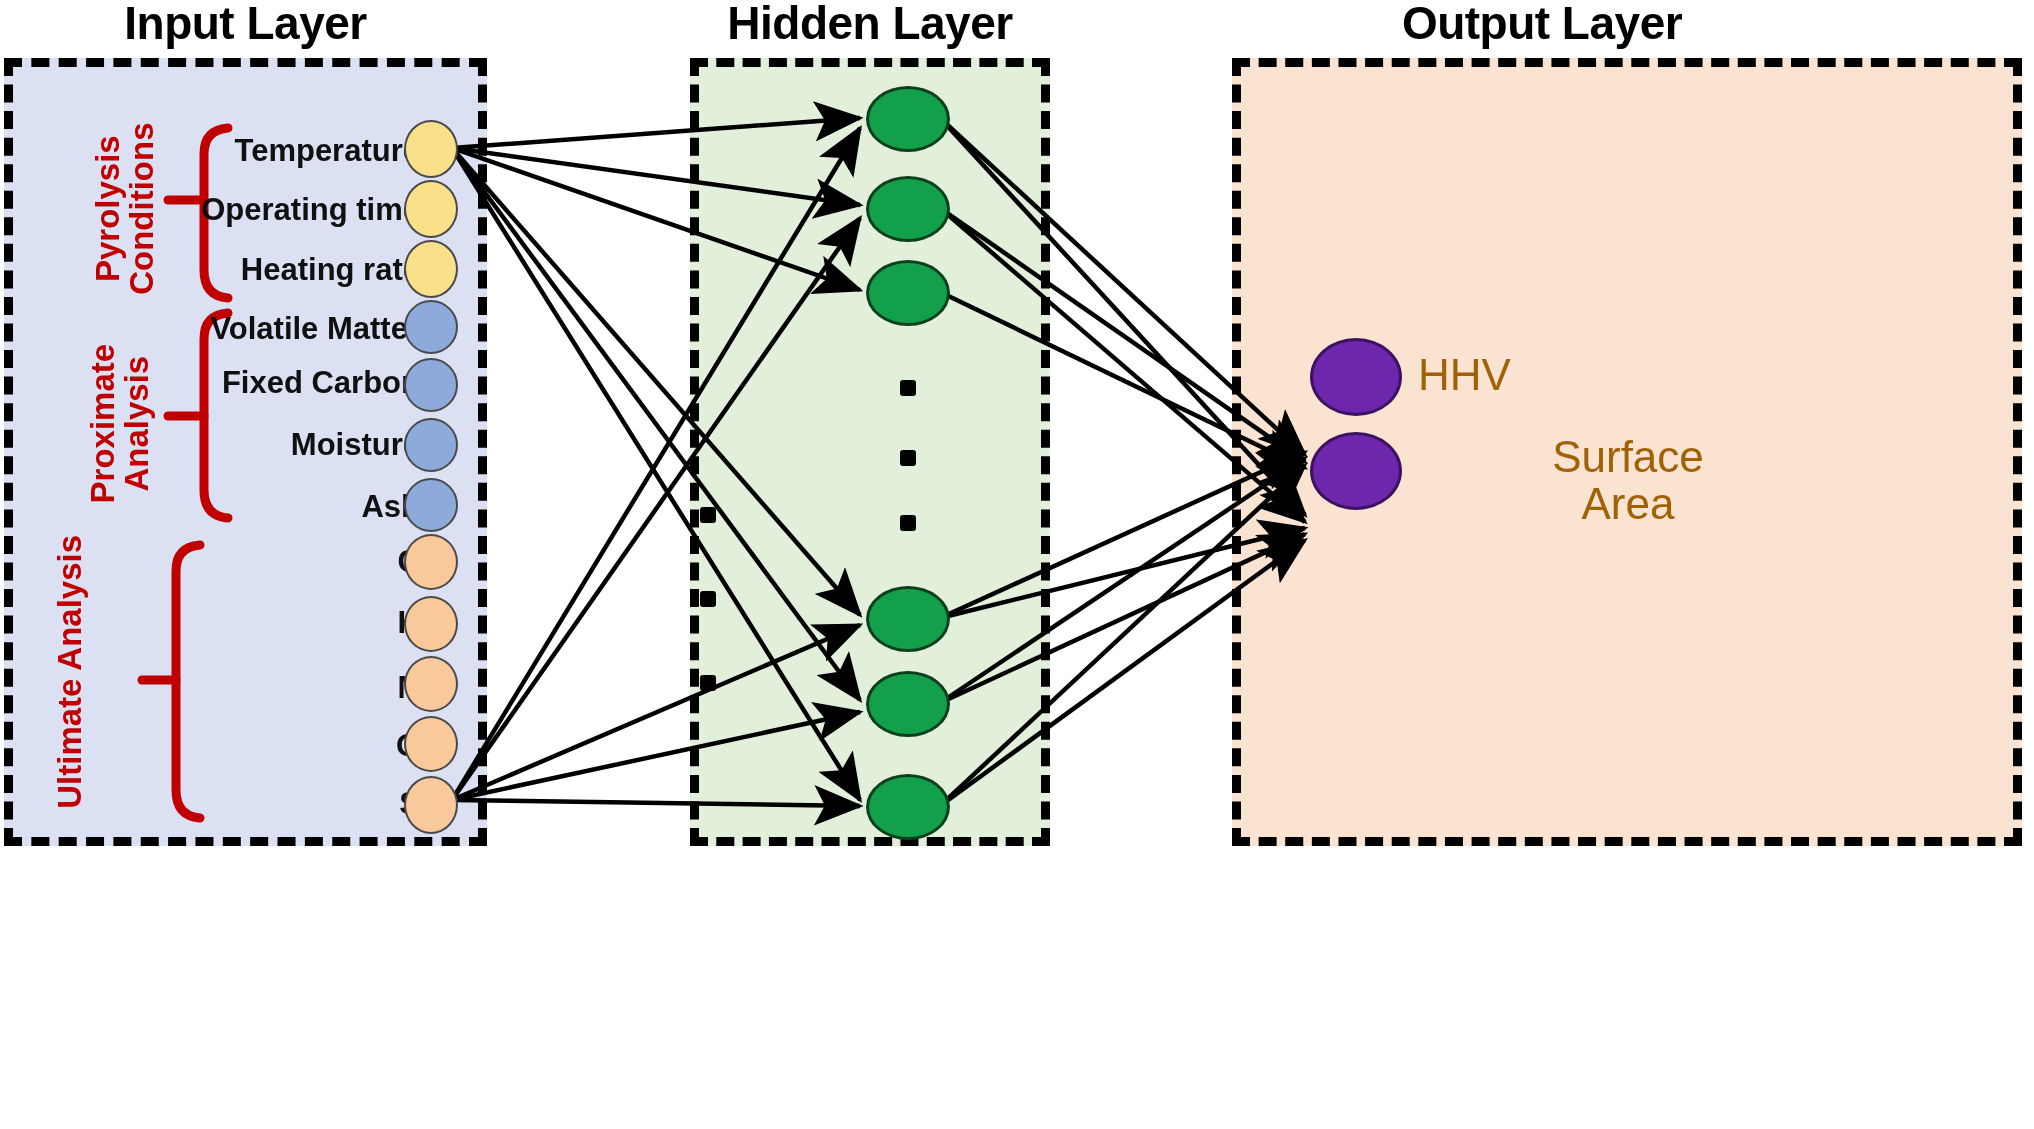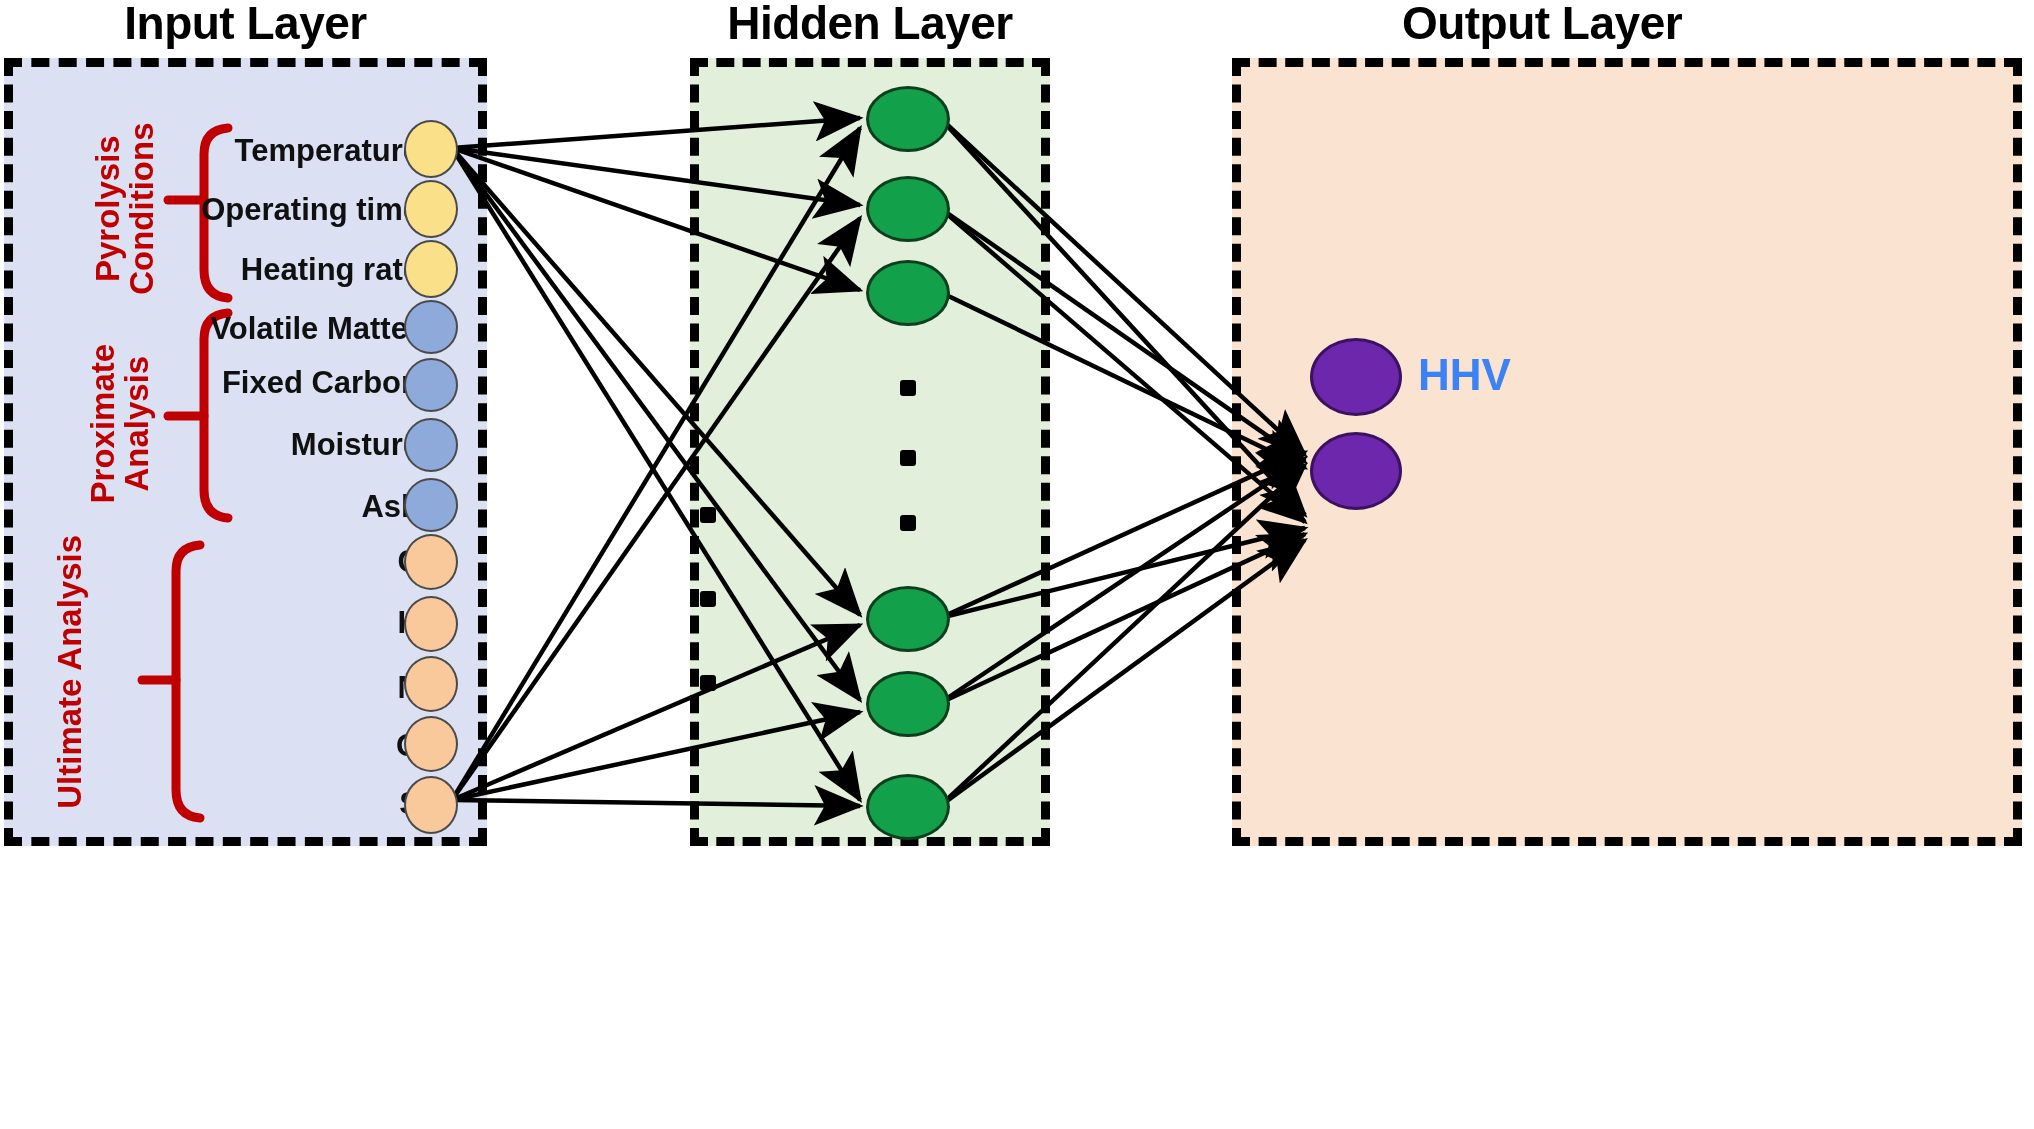--- a/index.html
+++ b/index.html
@@ -30,21 +30,21 @@
   .n-green{background:#13a04a;border:3px solid #0c3f1c;}
   .n-purple{background:#6c27ac;border:3px solid #3c1160;}
 
   .in-label{
     position:absolute;text-align:right;
     font-weight:bold;color:#101010;
     font-size:31px;white-space:nowrap;
   }
   .out-label{
     position:absolute;text-align:left;
-    font-weight:bold;color:#3b82f6;
+    font-weight:normal;color:#a16207;
     font-size:44px;line-height:1.06;
     white-space:pre-line;
   }
 
   .group-label{
     position:absolute;color:#c00000;font-weight:bold;
     font-size:33px;line-height:1.02;text-align:center;
     white-space:pre-line;
     transform-origin:center center;
     transform:rotate(-90deg);
@@ -165,14 +165,16 @@
   <div class="node n-green" style="left:866px; top:774px; width:84px; height:66px;"></div>
 
   <div class="dot" style="left:900px; top:380px;"></div>
   <div class="dot" style="left:900px; top:450px;"></div>
   <div class="dot" style="left:900px; top:515px;"></div>
 
   <div class="node n-purple" style="left:1310px; top:338px; width:92px; height:78px;"></div>
   <div class="node n-purple" style="left:1310px; top:432px; width:92px; height:78px;"></div>
 
   <div class="out-label" style="left:1418px; top:352px; width:420px;">HHV</div>
+  <div class="out-label" style="left:1418px; top:434px; width:420px; text-align:center;">Surface
+Area</div>
 
 </div>
 
 </body></html>

